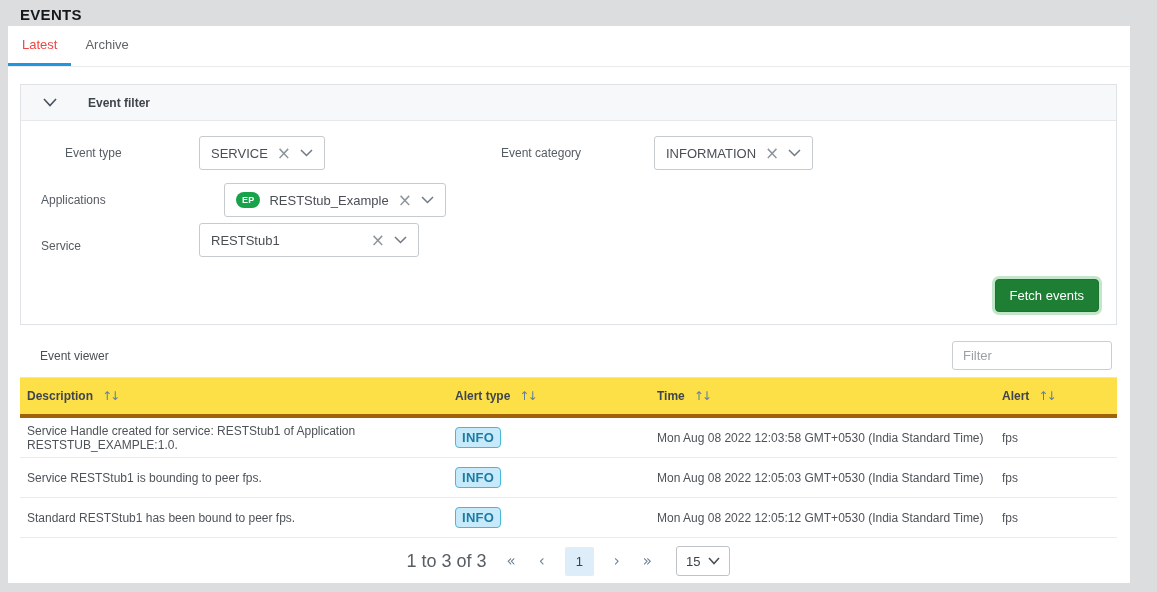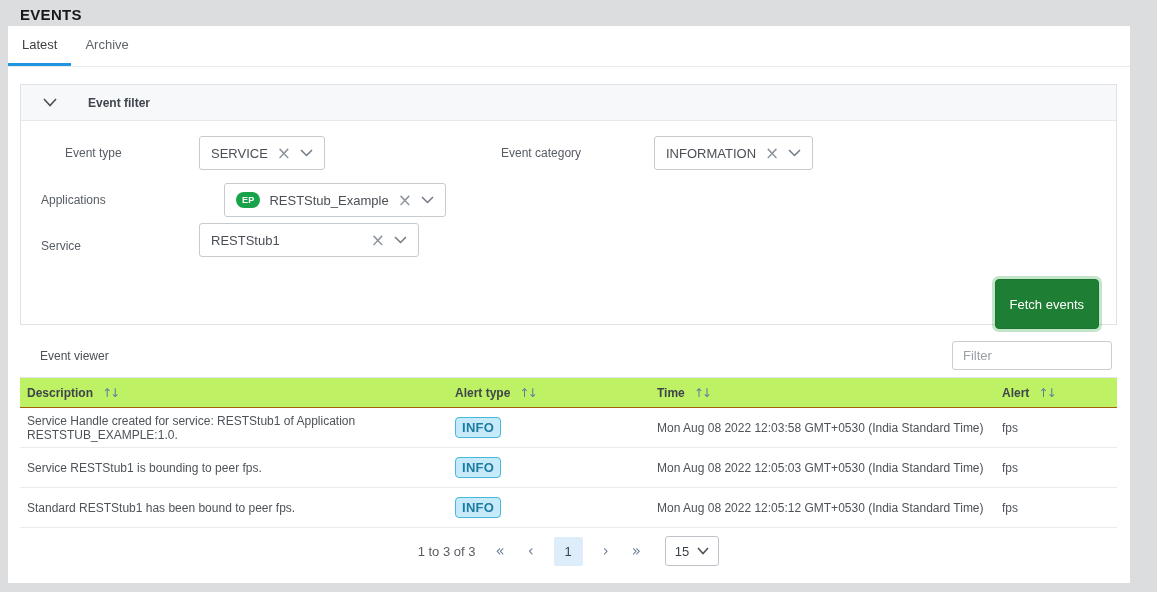--- a/index.html
+++ b/index.html
@@ -15,21 +15,21 @@
     position: absolute; left: 20px; top: 6px;
     font-size: 15px; font-weight: bold; color: #16191c; letter-spacing: .3px;
   }
   .panel {
     position: absolute; left: 8px; top: 26px; width: 1122px; height: 557px;
     background: #ffffff;
   }
   
   .tabbar { height: 41px; border-bottom: 1px solid #e8eaec; display: flex; align-items: stretch; }
   .tab { padding: 0 14px; display: flex; align-items: center; font-size: 13px; color: #5f6568; cursor: pointer; border-bottom: 3px solid transparent; }
-  .tab.active { color: #404040; border-bottom-color: #1f97e0; }
+  .tab.active { color: #ef4444; border-bottom-color: #1f97e0; }
   
   .card {
     position: absolute; left: 12px; top: 58px; width: 1097px; height: 241px;
     border: 1px solid #dfe2e6; background: #fff;
   }
   .card-header {
     height: 36px; background: #f7f8f9; border-bottom: 1px solid #e6e9ec;
     display: flex; align-items: center; padding-left: 22px; gap: 31px;
     font-size: 12px; color: #3f454c; font-weight: bold;
   }
@@ -40,52 +40,52 @@
     background: #fff; display: flex; align-items: center; gap: 9px; padding: 0 11px;
     font-size: 13px; color: #4a4f55; cursor: pointer;
   }
   .dd-x { font-size: 17px; line-height: 1; color: #8d959c; cursor: pointer; font-family: "DejaVu Sans", sans-serif; }
   .dd-spacer { flex: 1; }
   .ep-badge {
     background: #18a24a; color: #fff; font-size: 9px; font-weight: bold;
     border-radius: 9px; padding: 3px 6px; letter-spacing: .2px;
   }
   .fetch-btn {
-    position: absolute; right: 17px; top: 158px; height: 50px; padding: 0 14px;
+    position: absolute; right: 17px; top: 158px; height: 33px; padding: 0 14px;
     background: #1e7e34; color: #fff; font-size: 13px; border: 1px solid #1c7430;
     border-radius: 4px; cursor: pointer;
     box-shadow: 0 0 0 3px rgba(40,167,69,.28);
     font-family: "Liberation Sans", sans-serif;
   }
   
   .viewer { position: absolute; left: 12px; top: 304px; width: 1097px; }
   .viewer-head { position: relative; height: 47px; }
   .viewer-title { position: absolute; left: 20px; top: 19px; font-size: 12px; color: #4a5056; }
   .filter-input {
     position: absolute; right: 5px; top: 11px; width: 160px; height: 29px;
     border: 1px solid #c9ced3; border-radius: 3px; padding: 0 10px;
     font-size: 13px; color: #4a4f55; font-family: "Liberation Sans", sans-serif;
   }
   .filter-input::placeholder { color: #9aa0a6; }
   .tgrid { display: grid; grid-template-columns: 428px 202px 345px auto; padding-left: 7px; align-items: center; }
   .thead {
-    height: 31px; background: #bef264;
-    border-top: 1px solid #e0e4e7; border-bottom: 1px solid #a16207;
+    height: 41px; background: #fde047;
+    border-top: 1px solid #e0e4e7; border-bottom: 4px solid #a16207;
     font-size: 12px; color: #3f454c; font-weight: bold;
   }
   .th { display: flex; align-items: center; gap: 9px; }
   .sort-icon { color: #5d7f9d; font-size: 12px; letter-spacing: -2px; font-weight: normal; font-family: "DejaVu Sans", sans-serif; cursor: pointer; }
   .trow { height: 40px; border-bottom: 1px solid #e9ebee; font-size: 12px; color: #4d5359; }
   .info-badge {
     display: inline-block; background: #c7eafa; border: 1px solid #46b8da; color: #1b7ba3;
     font-size: 13px; font-weight: bold; border-radius: 4px; padding: 2px 6px; letter-spacing: .3px;
   }
   
   .pagination { height: 46px; display: flex; align-items: center; justify-content: center; gap: 17px; }
-  .range-text { font-size: 13px; color: #585e64; }
+  .range-text { font-size: 18px; color: #585e64; }
   .pg-arrow { font-size: 15px; color: #6e8096; cursor: pointer; font-family: "DejaVu Sans", sans-serif; padding: 0 3px; }
   .pg-current {
     width: 29px; height: 29px; background: #ddedf9; border-radius: 2px;
     display: flex; align-items: center; justify-content: center;
     font-size: 13px; color: #3c4248; cursor: pointer;
   }
   .page-size {
     height: 30px; border: 1px solid #bdc3c9; border-radius: 3px;
     display: flex; align-items: center; gap: 8px; padding: 0 9px;
     font-size: 13px; color: #3c4248; cursor: pointer; margin-left: 4px;

